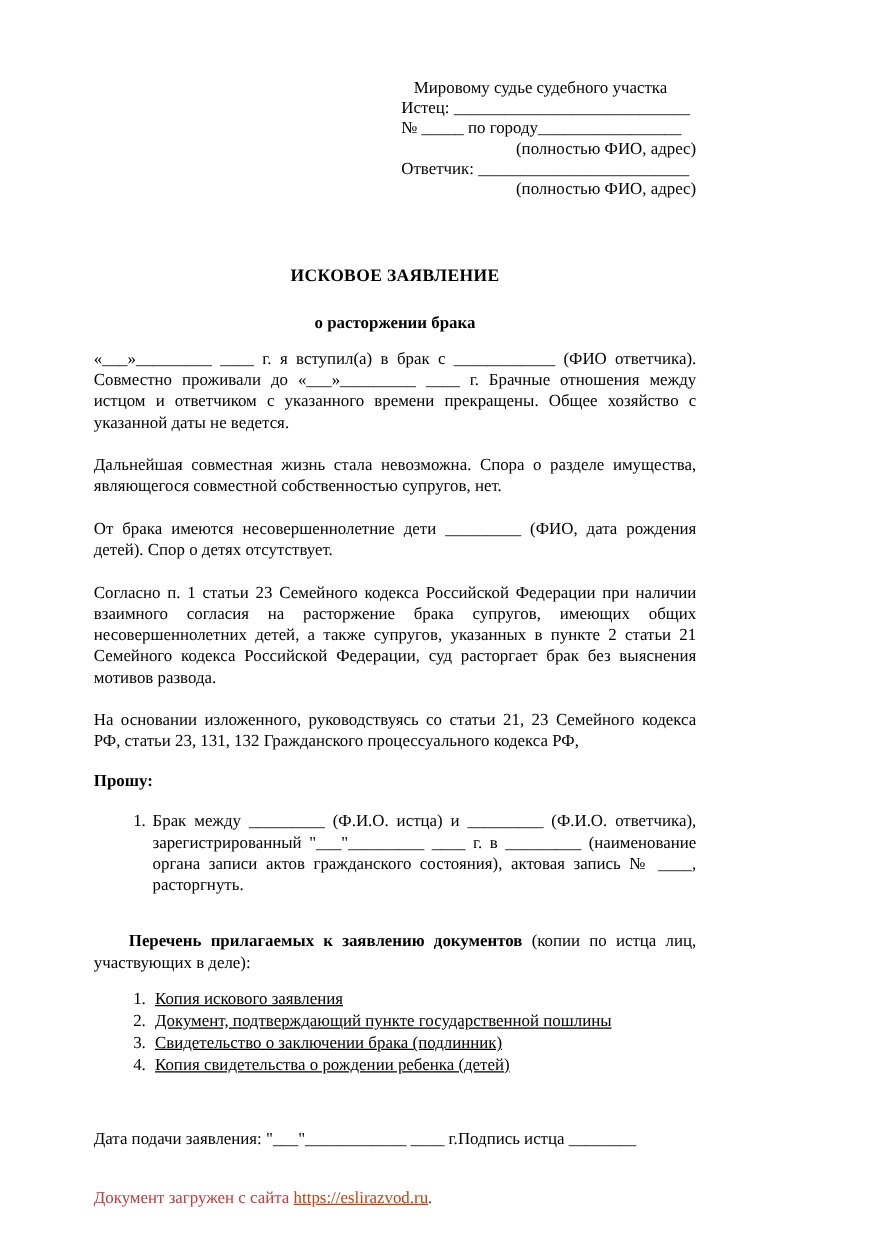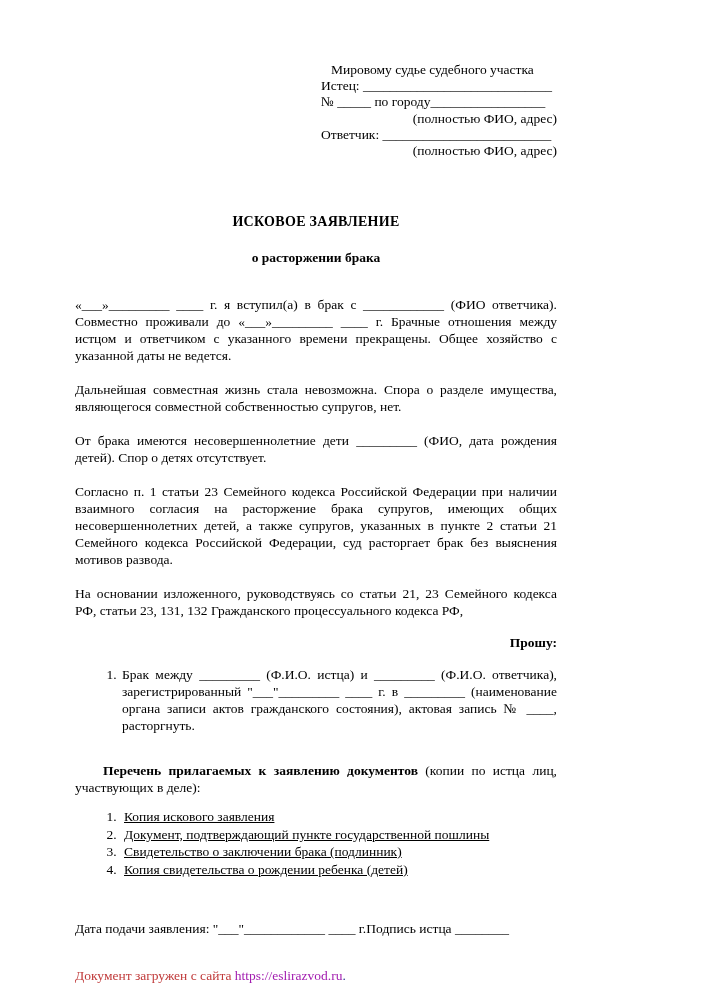--- a/index.html
+++ b/index.html
@@ -33,23 +33,23 @@
     text-align: center;
     font-weight: bold;
     font-size: 13.5px;
     margin-top: 20px;
   }
   .para {
     text-align: justify;
     line-height: 17px;
     margin-top: 17px;
   }
-  .para.first { margin-top: 30px; }
+  .para.first { margin-top: 12px; }
   .request-heading {
-    text-align: right;
+    text-align: left;
     font-weight: bold;
     font-size: 13.5px;
     margin-top: 16px;
   }
   ol.request-list {
     margin-top: 15px;
     padding-left: 45px;
   }
   ol.request-list li {
     text-align: justify;
@@ -78,21 +78,22 @@
     margin-top: 42px;
     line-height: 17px;
   }
   .sign-right { margin-right: 48px; }
   .source-row {
     margin-top: 30px;
     line-height: 17px;
   }
   .source-note { color: #c03a3a; }
   .source-link {
-    color: #a21caf;
+    color: #c2410c;
+    text-decoration: underline;
     cursor: pointer;
   }
   .source-period { color: #2b3a8e; }
 </style>
 </head>
 <body>
 
 <div class="page">
 
   <div class="header-block">

